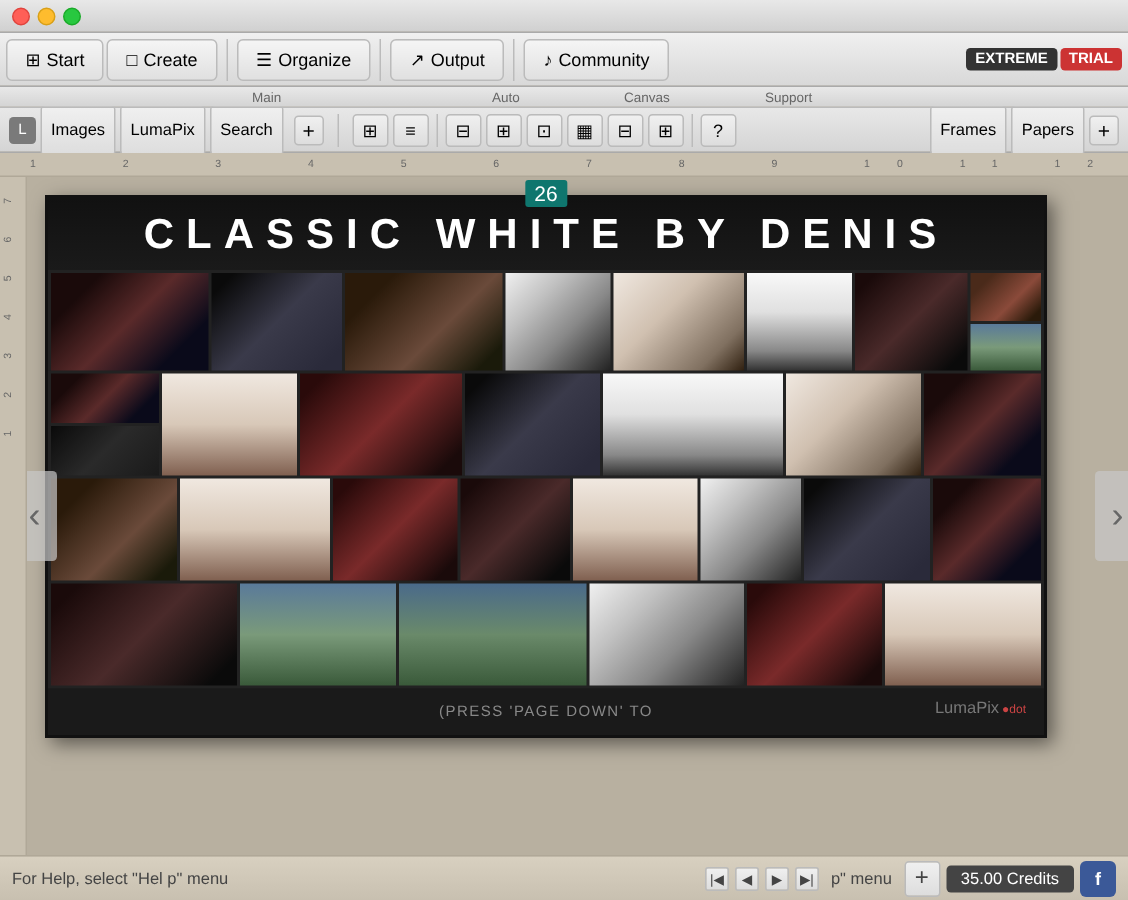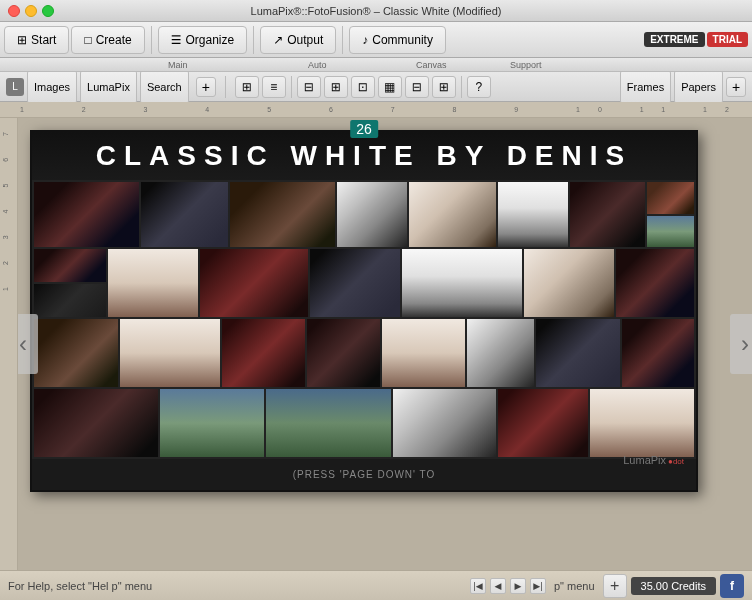--- a/index.html
+++ b/index.html
@@ -248,21 +248,20 @@
   </style>
 </head>
 <body>
 
 <div class="title-bar">
   <div class="window-controls">
     <span class="win-btn win-close"></span>
     <span class="win-btn win-min"></span>
     <span class="win-btn win-max"></span>
   </div>
-  <span class="title-text">LumaPix®::FotoFusion® – Classic White (Modified)</span>
 </div>
 
 <div class="toolbar">
   <div class="toolbar-btn">
     <span>⊞</span>
     <span>Start</span>
   </div>
   <div class="toolbar-btn">
     <span>□</span>
     <span>Create</span>
@@ -281,21 +280,21 @@
   <div class="toolbar-btn">
     <span>♪</span>
     <span>Community</span>
   </div>
   <div class="extreme-badge">EXTREME</div>
   <div class="trial-badge">TRIAL</div>
 </div>
 
 <div style="height:14px; background: linear-gradient(to bottom,#e8e8e8,#d4d4d4); display:flex; align-items:center; position:relative; border-bottom: 1px solid #bbb; padding-left: 38px;">
   <span style="position:absolute; left:168px; font-size:9px; color:#666;">Main</span>
-  <span style="position:absolute; left:308px; font-size:9px; color:#666;">Auto</span>
+  <span style="position:absolute; left:328px; font-size:9px; color:#666;">Auto</span>
   <span style="position:absolute; left:416px; font-size:9px; color:#666;">Canvas</span>
   <span style="position:absolute; left:510px; font-size:9px; color:#666;">Support</span>
 </div>
 
 <div style="height:30px; background:linear-gradient(to bottom,#e8e8e8,#d4d4d4); display:flex; align-items:center; padding:0 6px; gap:3px; border-bottom:1px solid #aaa;">
   <div style="background:#7a7a7a; color:white; width:18px; height:18px; border-radius:3px; display:flex; align-items:center; justify-content:center; font-size:10px;">L</div>
   <div class="sub-btn">Images</div>
   <div class="sub-btn">LumaPix</div>
   <div class="sub-btn">Search</div>
   <div class="add-btn" style="margin-left:4px;">+</div>
@@ -386,21 +385,21 @@
           <div style="flex:1.8; height:68px;" class="photo-sim photo-couple"></div>
           <div style="flex:1.5; height:68px;" class="photo-sim photo-7"></div>
           <div style="flex:1.8; height:68px;" class="photo-sim photo-outdoor"></div>
           <div style="flex:1.5; height:68px;" class="photo-sim photo-collage"></div>
           <div style="flex:1.3; height:68px;" class="photo-sim photo-flower"></div>
           <div style="flex:1.5; height:68px;" class="photo-sim photo-portrait"></div>
         </div>
 
         <div style="background:#1a1a1a; padding:10px; text-align:center; position:relative;">
           <div style="color:#888; font-size:10px; letter-spacing:1px;">(PRESS 'PAGE DOWN' TO</div>
-          <div style="position:absolute; bottom:24px; right:12px; color:#777; font-size:11px;text-align:center;">
+          <div style="position:absolute; bottom:12px; right:12px; color:#777; font-size:11px;text-align:center;">
             <span>LumaPix</span><span style="color:#cc4444; font-size:8px; margin-left:2px;">●dot</span>
           </div>
         </div>
       </div>
 
       <div class="nav-arrow nav-right">›</div>
     </div>
   </div>
 </div>
 

